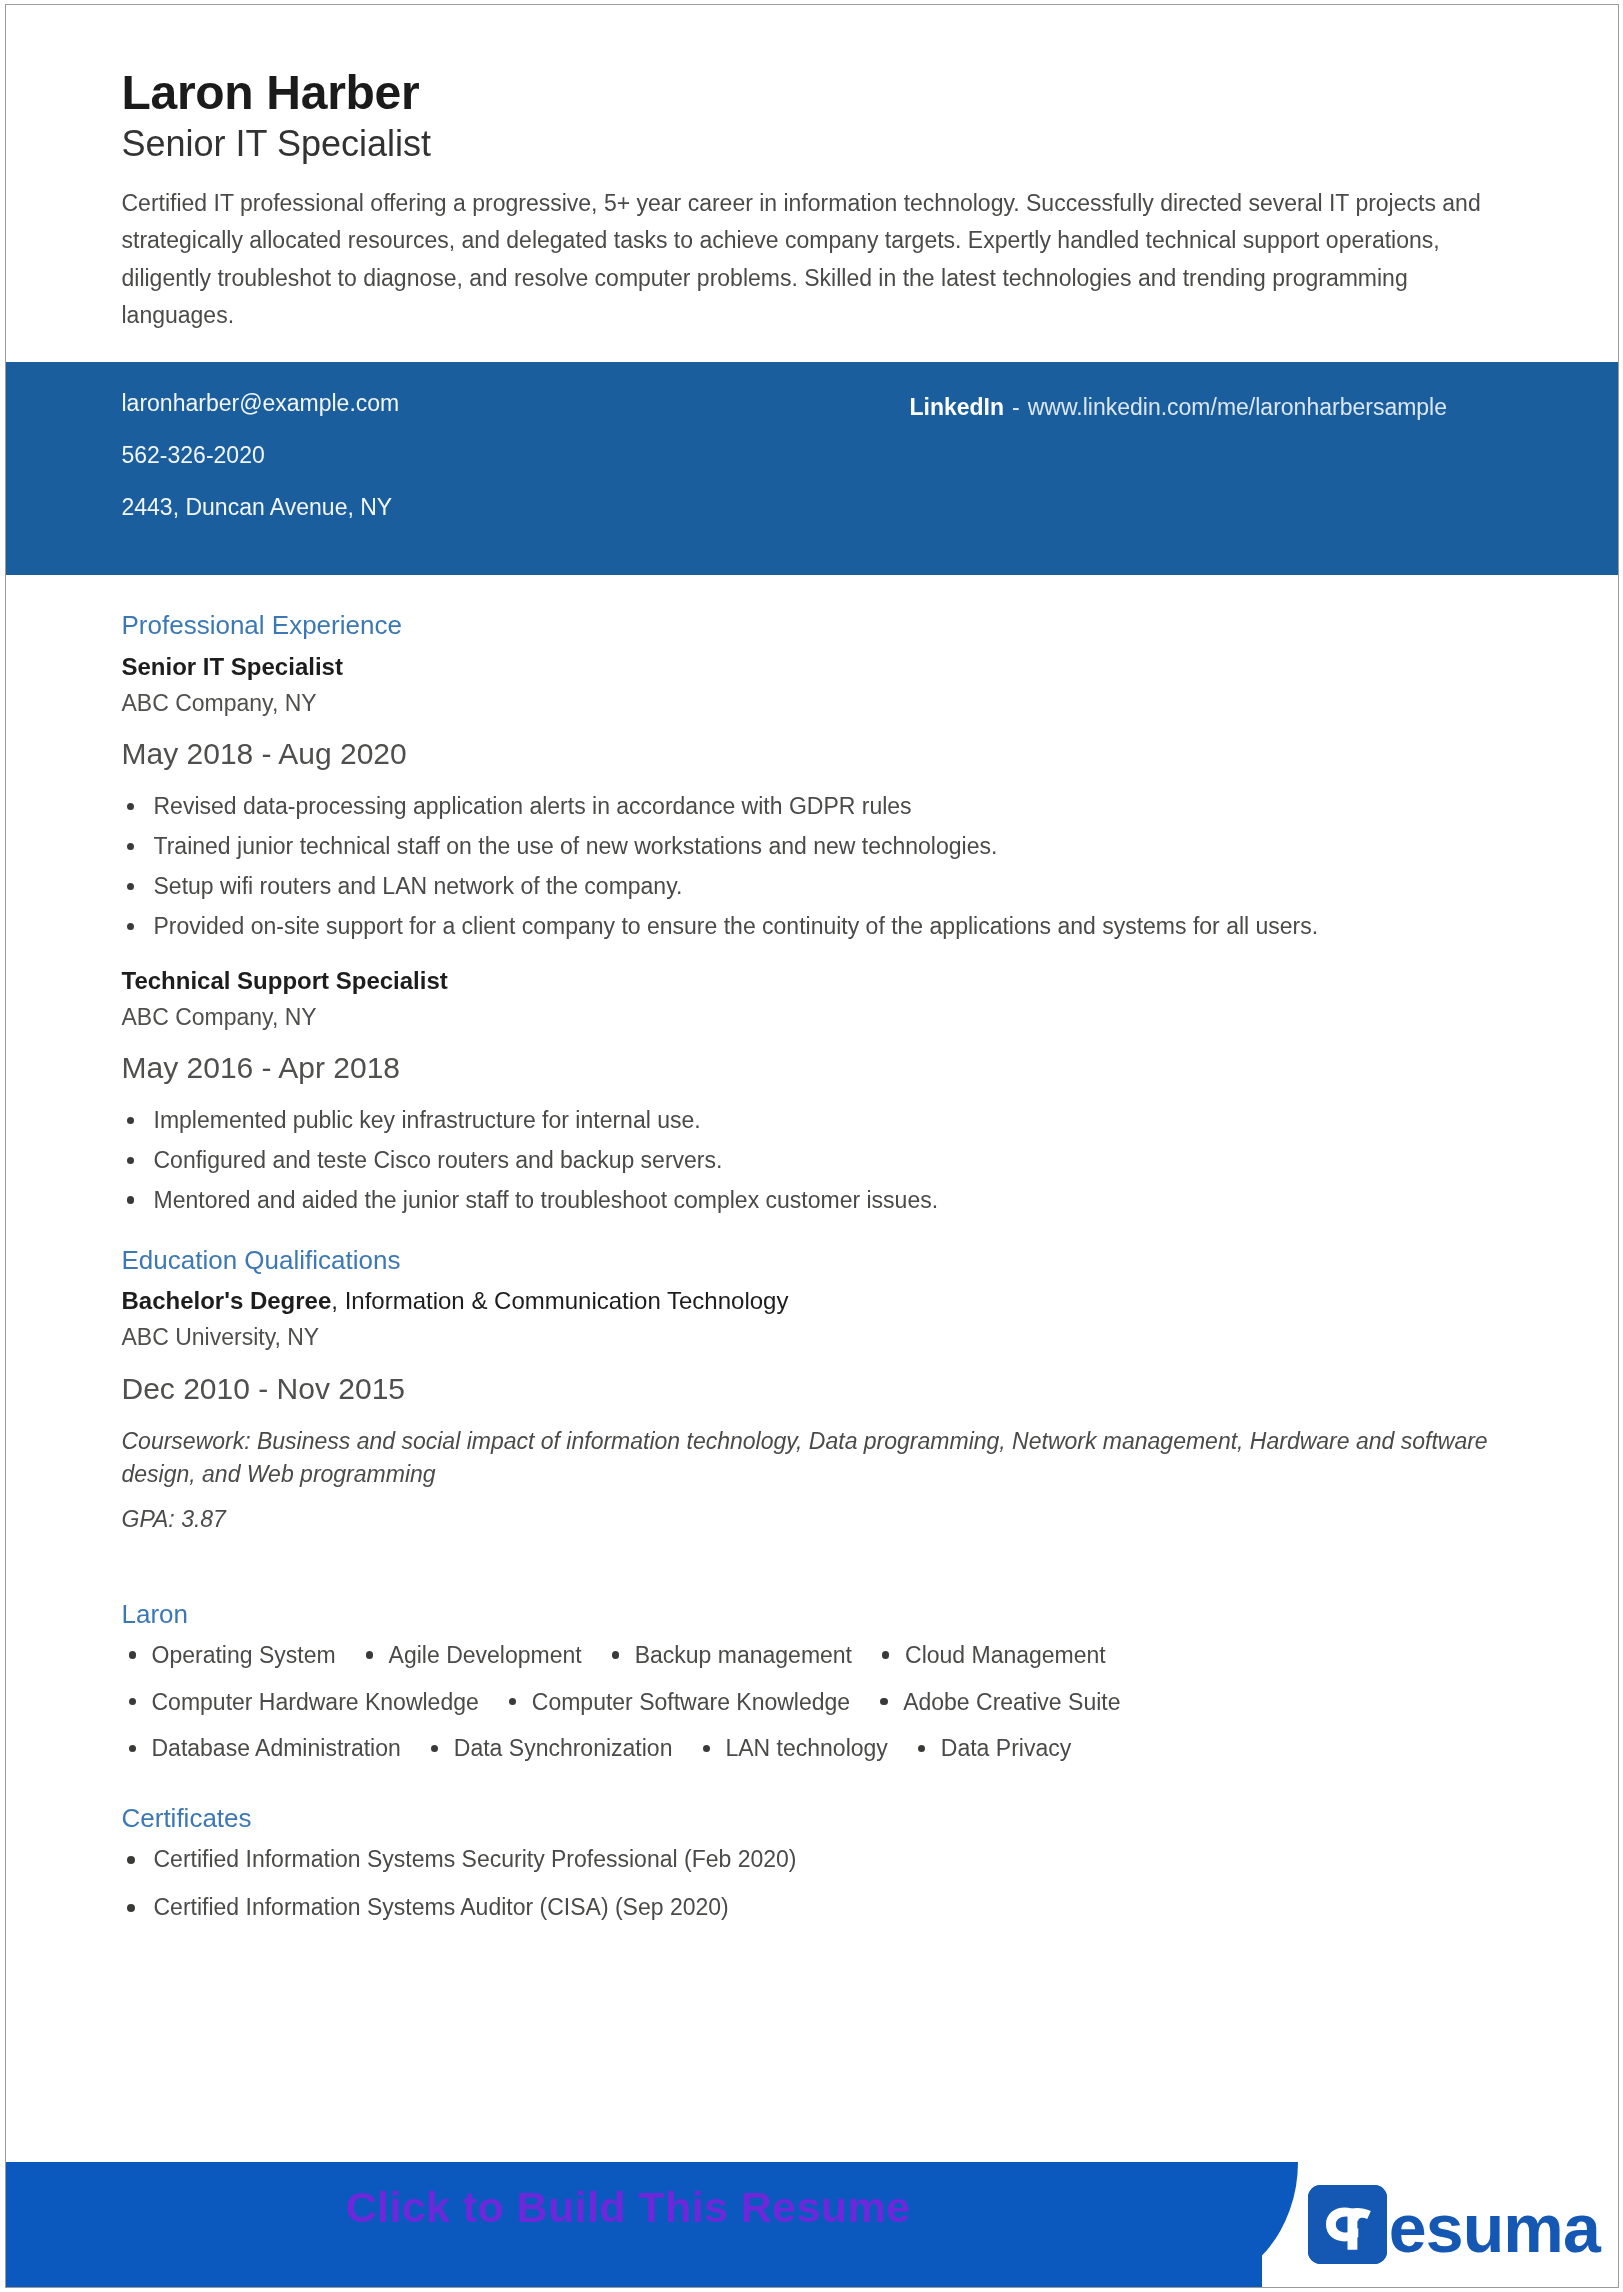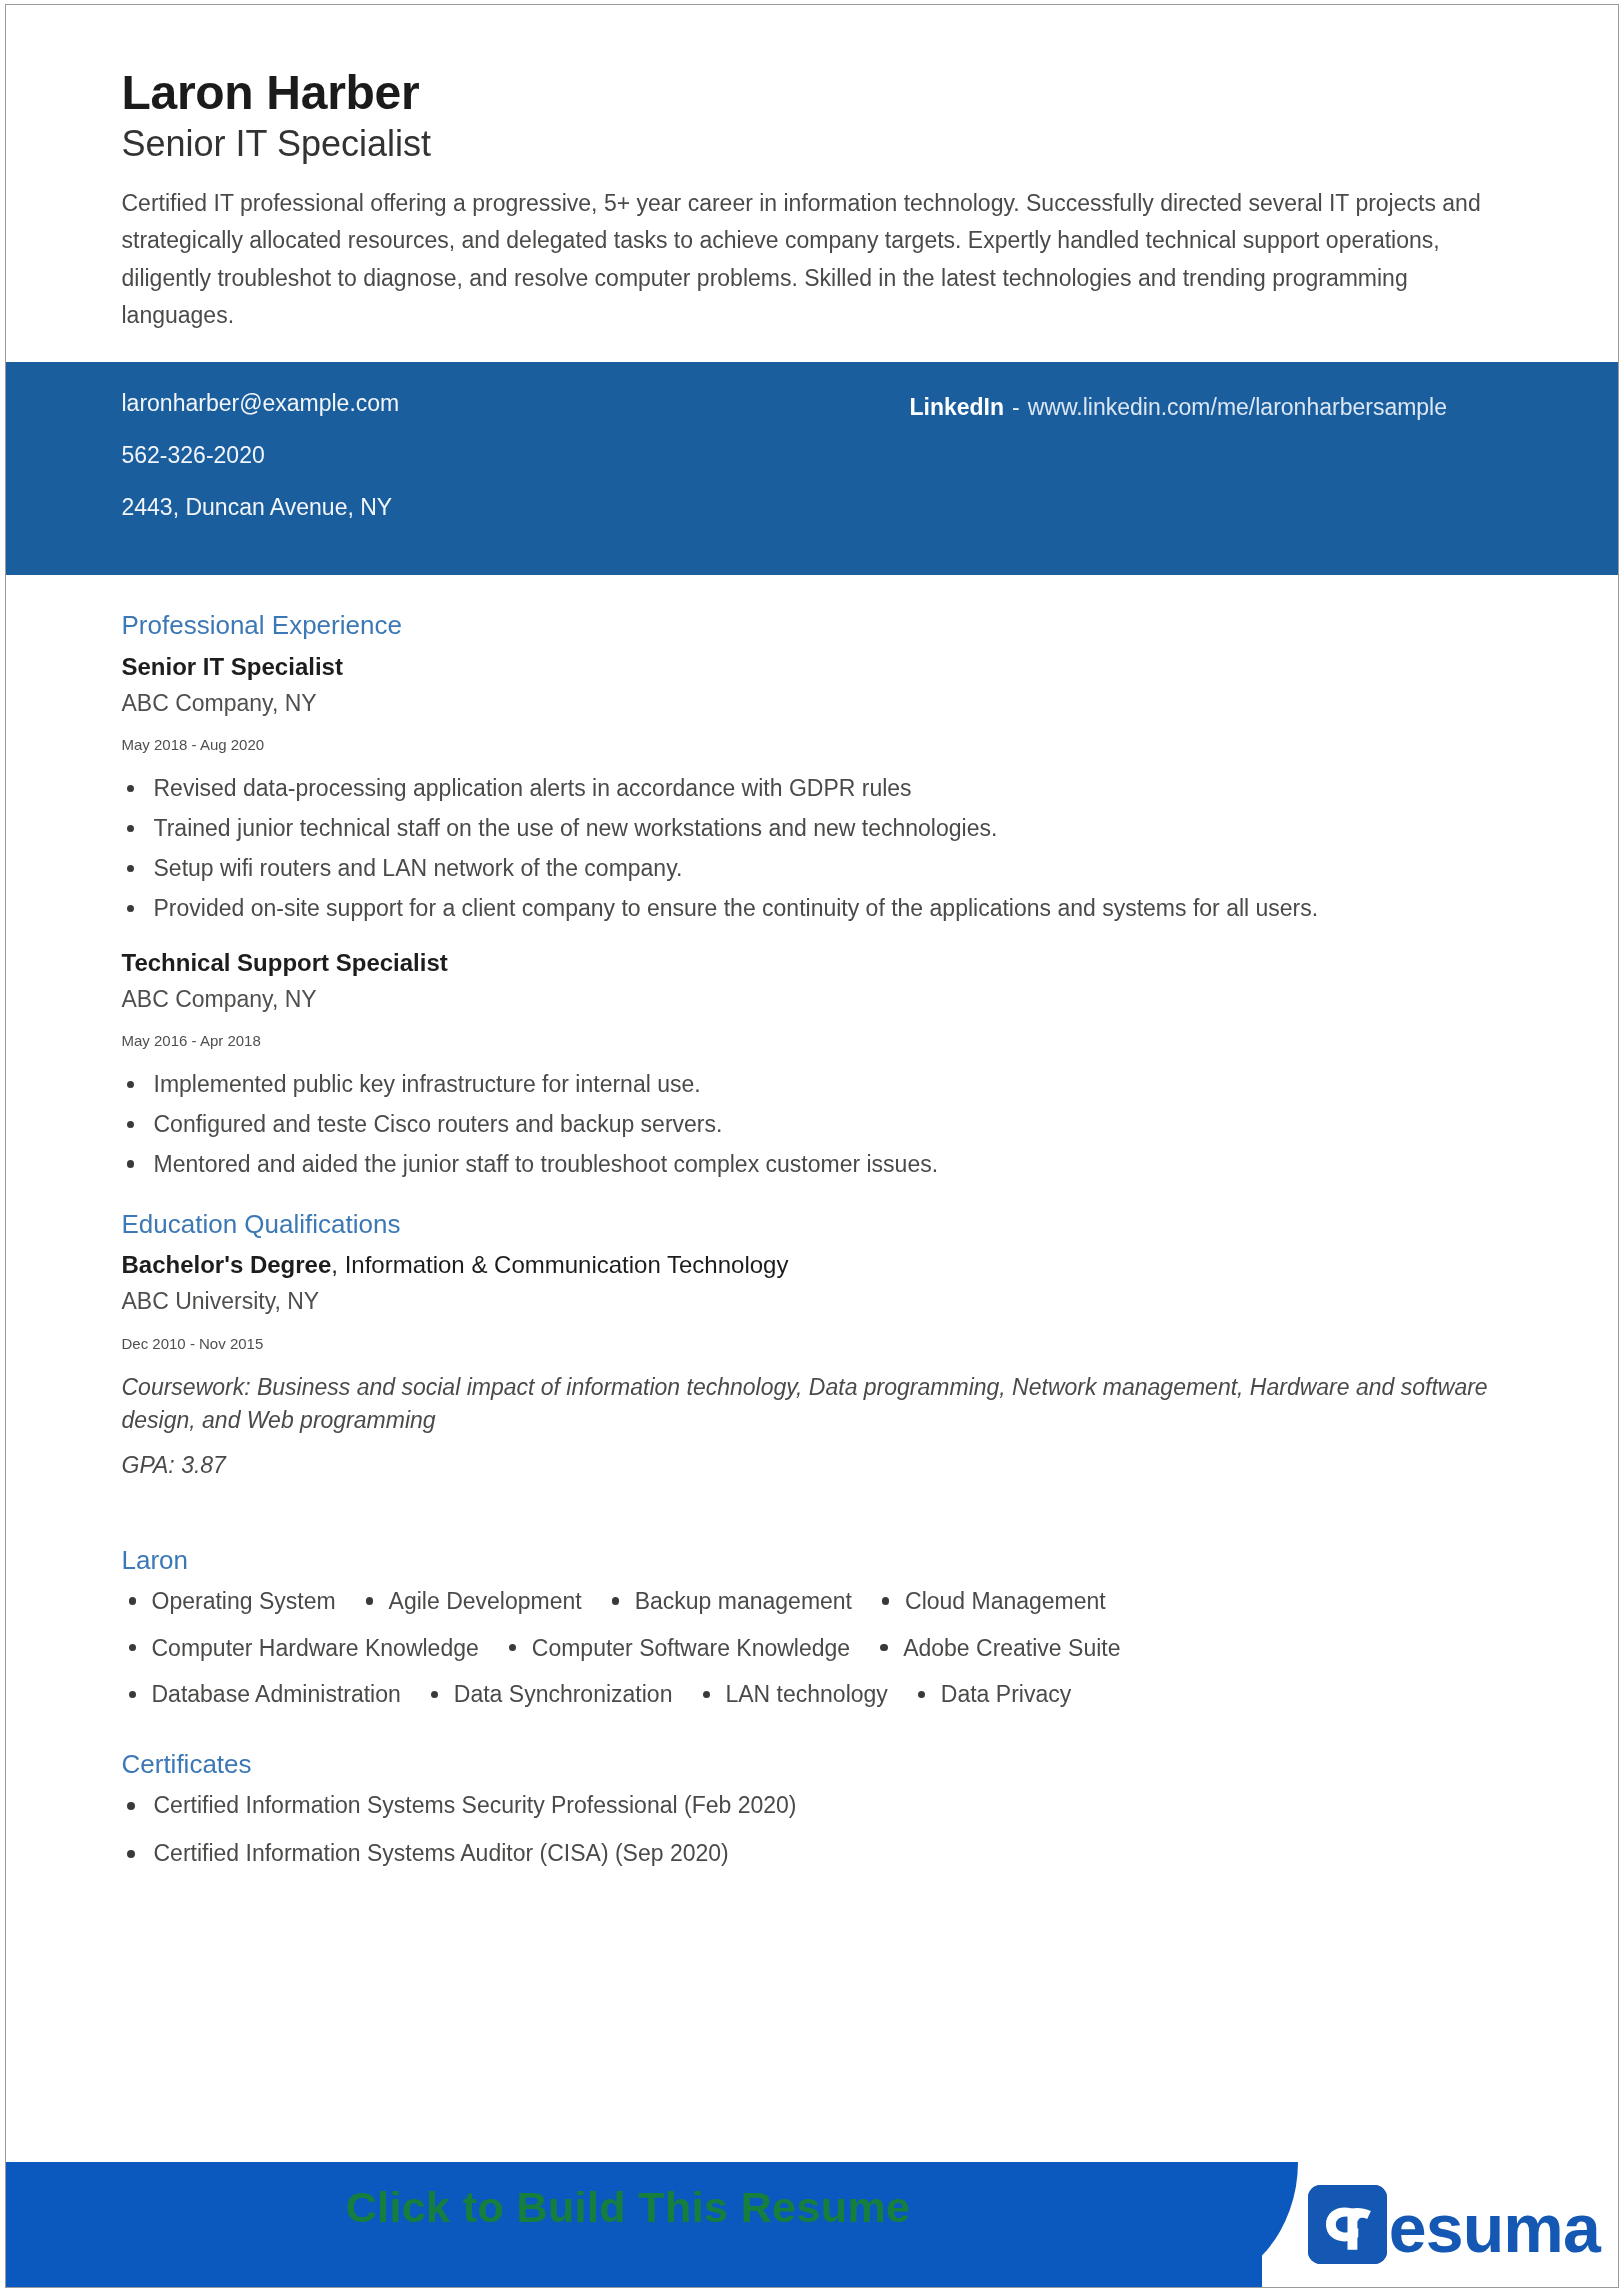--- a/index.html
+++ b/index.html
@@ -120,21 +120,21 @@
     line-height: 1.25;
   }
   .entry-title .normal { font-weight: 400; }
   .entry-sub {
     font-size: 23px;
     color: #4f4f4d;
     margin: 0 0 19px 0;
     line-height: 1.2;
   }
   .entry-dates {
-    font-size: 15px;
+    font-size: 30px;
     color: #4f4f4d;
     margin: 0 0 18px 0;
     line-height: 1.2;
   }
   ul.bullets {
     list-style: none;
     margin: 0 0 23px 0;
     padding: 0;
   }
   ul.bullets li {
@@ -261,21 +261,21 @@
   }
   .cta-text {
     position: absolute;
     left: 0;
     top: 0;
     width: 1245px;
     height: 92px;
     display: flex;
     align-items: center;
     justify-content: center;
-    color: #15803d;
+    color: #6d28d9;
     font-size: 43px;
     font-weight: 700;
     letter-spacing: 0.4px;
     z-index: 3;
   }
   .brand {
     position: absolute;
     right: 19.7px;
     top: 0;
     height: 125px;

